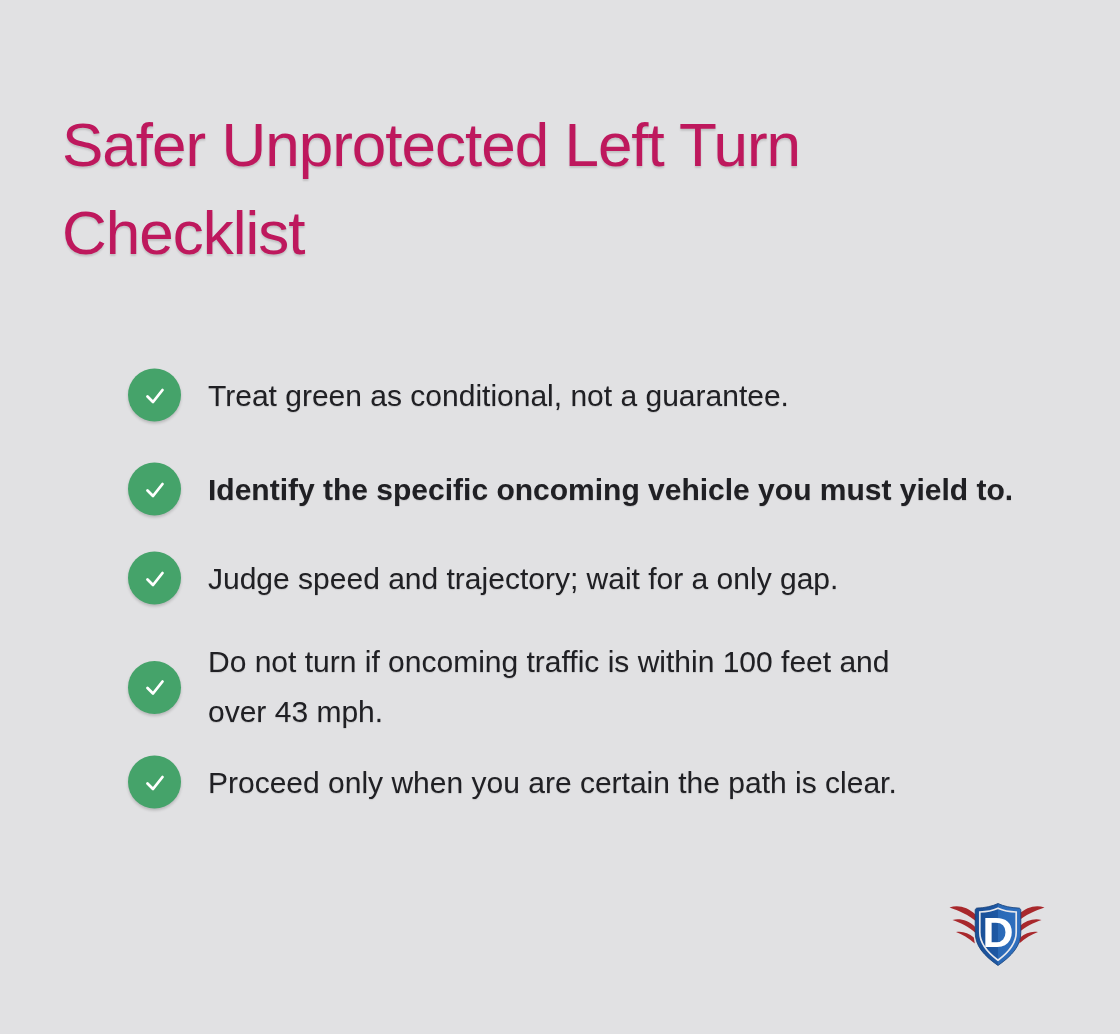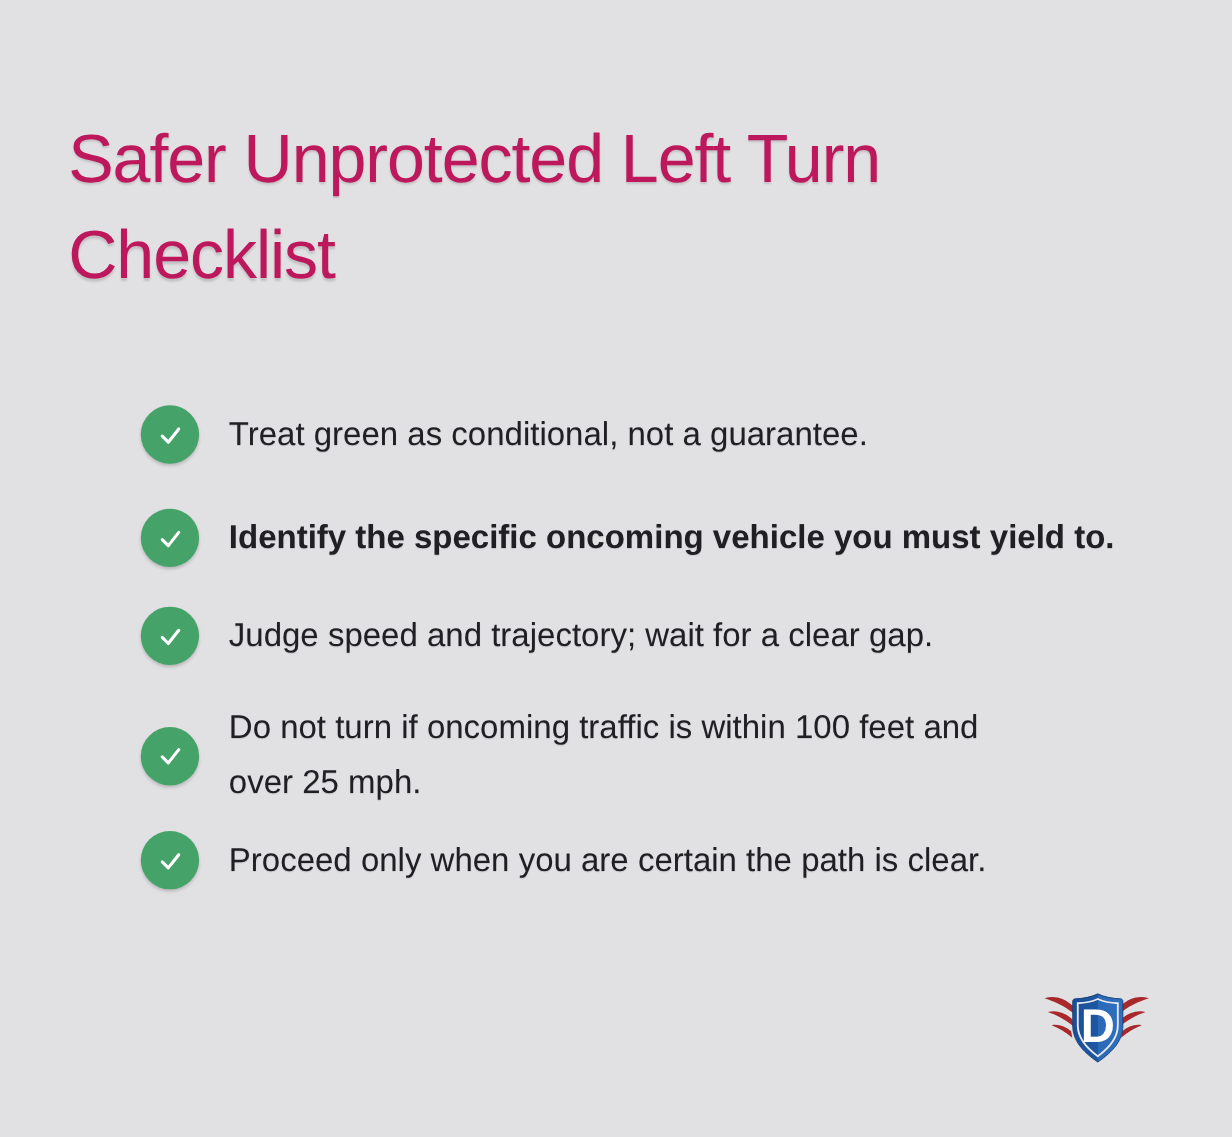--- a/index.html
+++ b/index.html
@@ -98,31 +98,31 @@
     </span>
     <span class="item-text">Identify the specific oncoming vehicle you must yield to.</span>
   </div>
 
   <div class="check-row row-3">
     <span class="check-circle">
       <svg width="26" height="26" viewBox="0 0 26 26">
         <polyline points="5.5,14 11,19.5 20.5,7.5" fill="none" stroke="#ffffff" stroke-width="2.8" stroke-linecap="round" stroke-linejoin="round"></polyline>
       </svg>
     </span>
-    <span class="item-text">Judge speed and trajectory; wait for a clear gap.</span>
+    <span class="item-text">Judge speed and trajectory; wait for a only gap.</span>
   </div>
 
   <div class="check-row row-4">
     <span class="check-circle">
       <svg width="26" height="26" viewBox="0 0 26 26">
         <polyline points="5.5,14 11,19.5 20.5,7.5" fill="none" stroke="#ffffff" stroke-width="2.8" stroke-linecap="round" stroke-linejoin="round"></polyline>
       </svg>
     </span>
     <span class="item-text">Do not turn if oncoming traffic is within 100 feet and
-over 25 mph.</span>
+over 43 mph.</span>
   </div>
 
   <div class="check-row row-5">
     <span class="check-circle">
       <svg width="26" height="26" viewBox="0 0 26 26">
         <polyline points="5.5,14 11,19.5 20.5,7.5" fill="none" stroke="#ffffff" stroke-width="2.8" stroke-linecap="round" stroke-linejoin="round"></polyline>
       </svg>
     </span>
     <span class="item-text">Proceed only when you are certain the path is clear.</span>
   </div>

